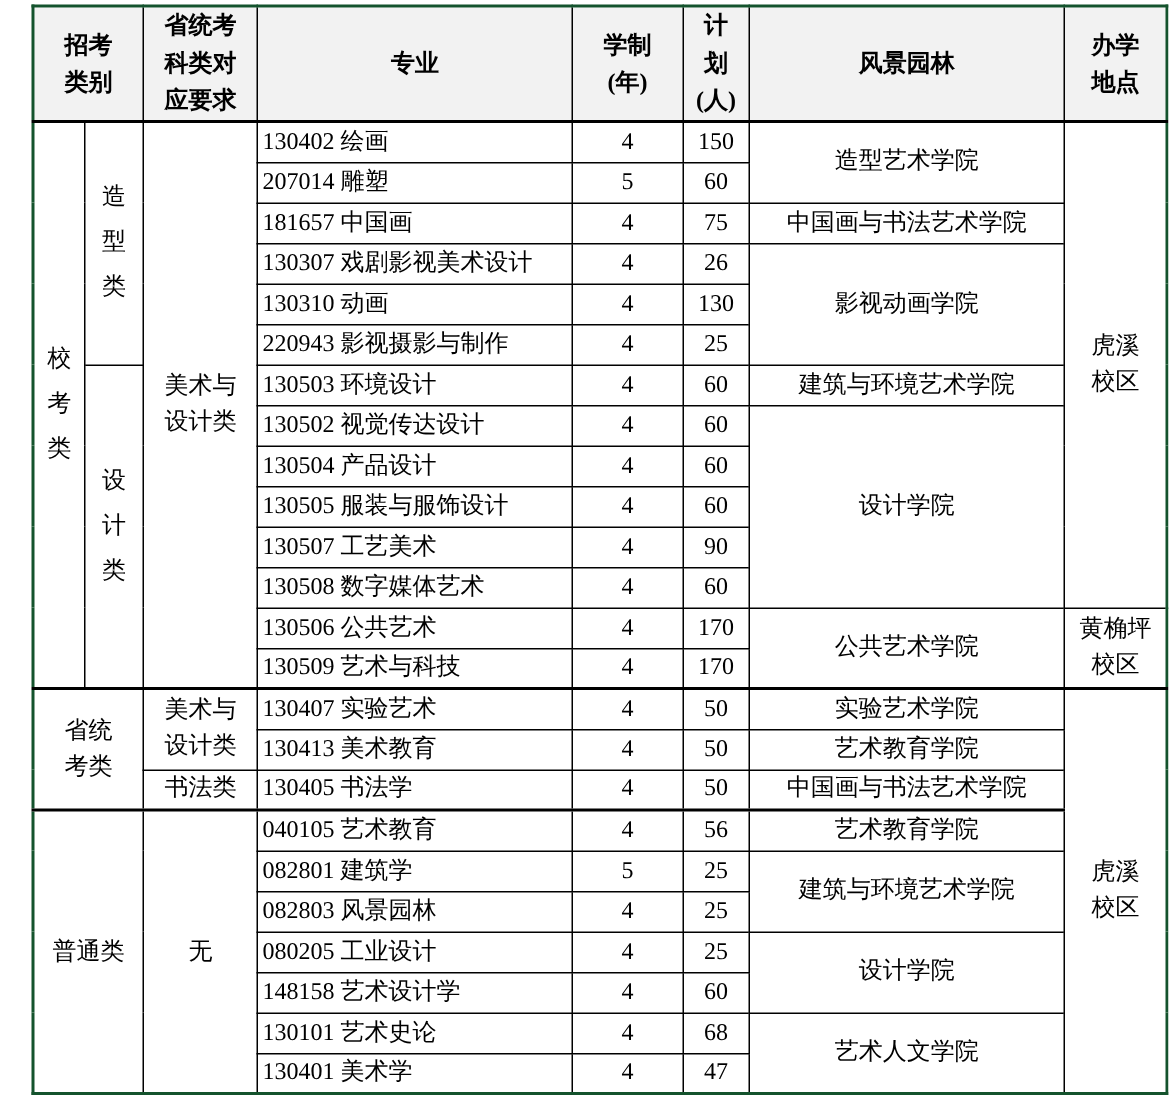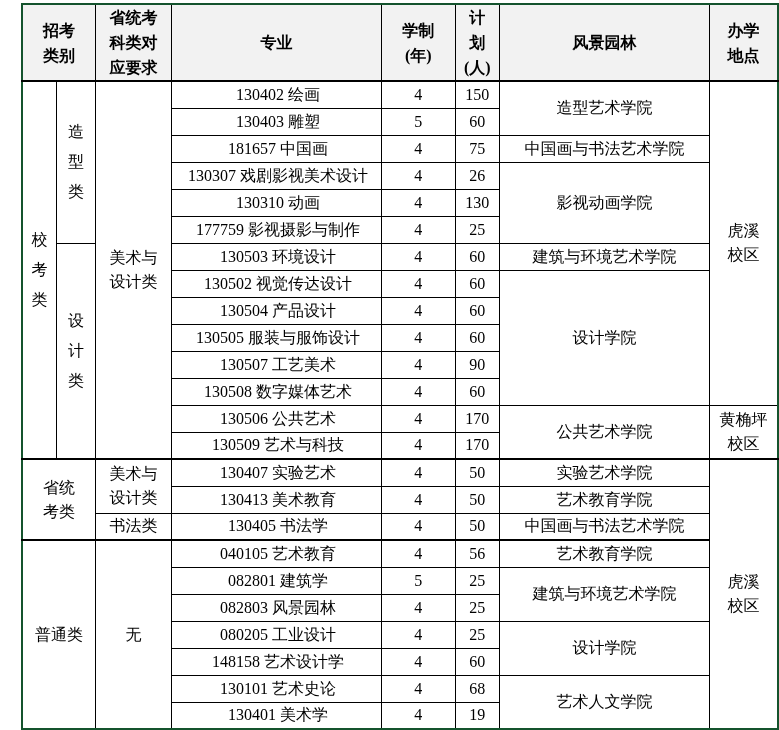--- a/index.html
+++ b/index.html
@@ -26,21 +26,21 @@
   }
   .plan thead th {
     background: #f2f2f2;
     font-weight: bold;
     border-bottom: 2px solid #000;
     line-height: 25px;
   }
   .plan tbody tr { height: 27px; }
   .plan thead tr { height: 77px; }
   .plan td.major {
-    text-align: center;
+    text-align: left;
     padding-left: 3px;
     white-space: nowrap;
   }
   .plan tr.sec td { border-top: 2px solid #000; }
   .plan td.vert { line-height: 30px; }
   .plan td.two  { line-height: 24px; }
 </style>
 </head>
 <body>
 
@@ -84,21 +84,21 @@
       <td rowspan="14" class="two">美术与
 设计类</td>
       <td class="major">130402 绘画</td>
       <td>4</td>
       <td>150</td>
       <td rowspan="2">造型艺术学院</td>
       <td rowspan="12" class="two">虎溪
 校区</td>
     </tr>
     <tr>
-      <td class="major">130403 雕塑</td>
+      <td class="major">207014 雕塑</td>
       <td>5</td>
       <td>60</td>
     </tr>
     <tr>
       <td class="major">181657 中国画</td>
       <td>4</td>
       <td>75</td>
       <td>中国画与书法艺术学院</td>
     </tr>
     <tr>
@@ -106,21 +106,21 @@
       <td>4</td>
       <td>26</td>
       <td rowspan="3">影视动画学院</td>
     </tr>
     <tr>
       <td class="major">130310 动画</td>
       <td>4</td>
       <td>130</td>
     </tr>
     <tr>
-      <td class="major">177759 影视摄影与制作</td>
+      <td class="major">220943 影视摄影与制作</td>
       <td>4</td>
       <td>25</td>
     </tr>
     <tr>
       <td rowspan="8" class="vert">设
 计
 类</td>
       <td class="major">130503 环境设计</td>
       <td>4</td>
       <td>60</td>
@@ -222,16 +222,16 @@
     </tr>
     <tr>
       <td class="major">130101 艺术史论</td>
       <td>4</td>
       <td>68</td>
       <td rowspan="2">艺术人文学院</td>
     </tr>
     <tr>
       <td class="major">130401 美术学</td>
       <td>4</td>
-      <td>19</td>
+      <td>47</td>
     </tr>
   </tbody>
 </table>
 
 </body></html>

